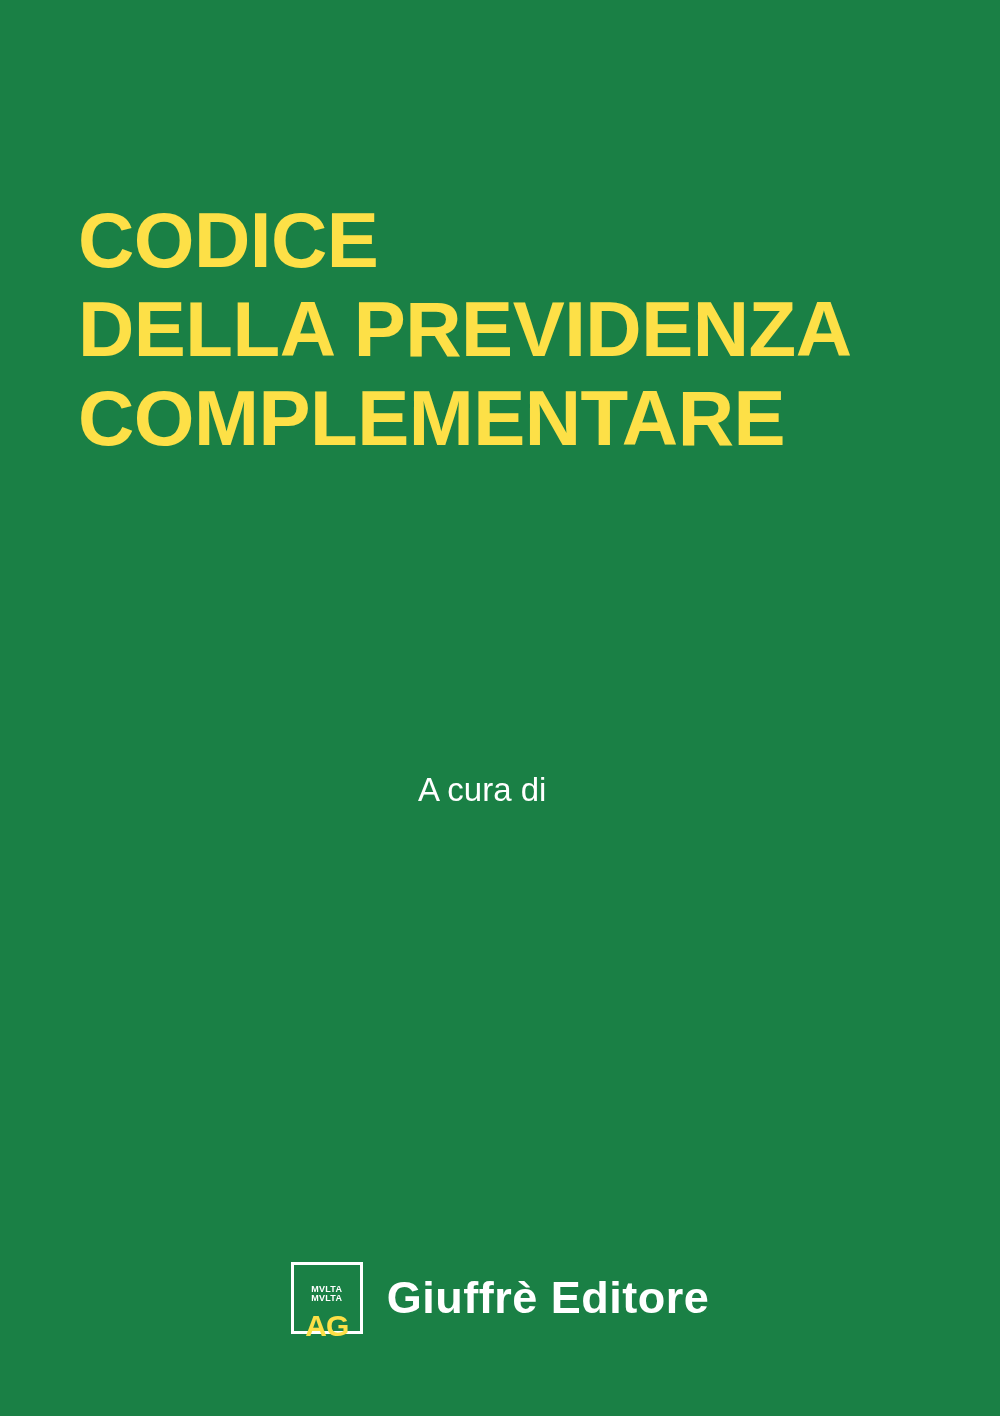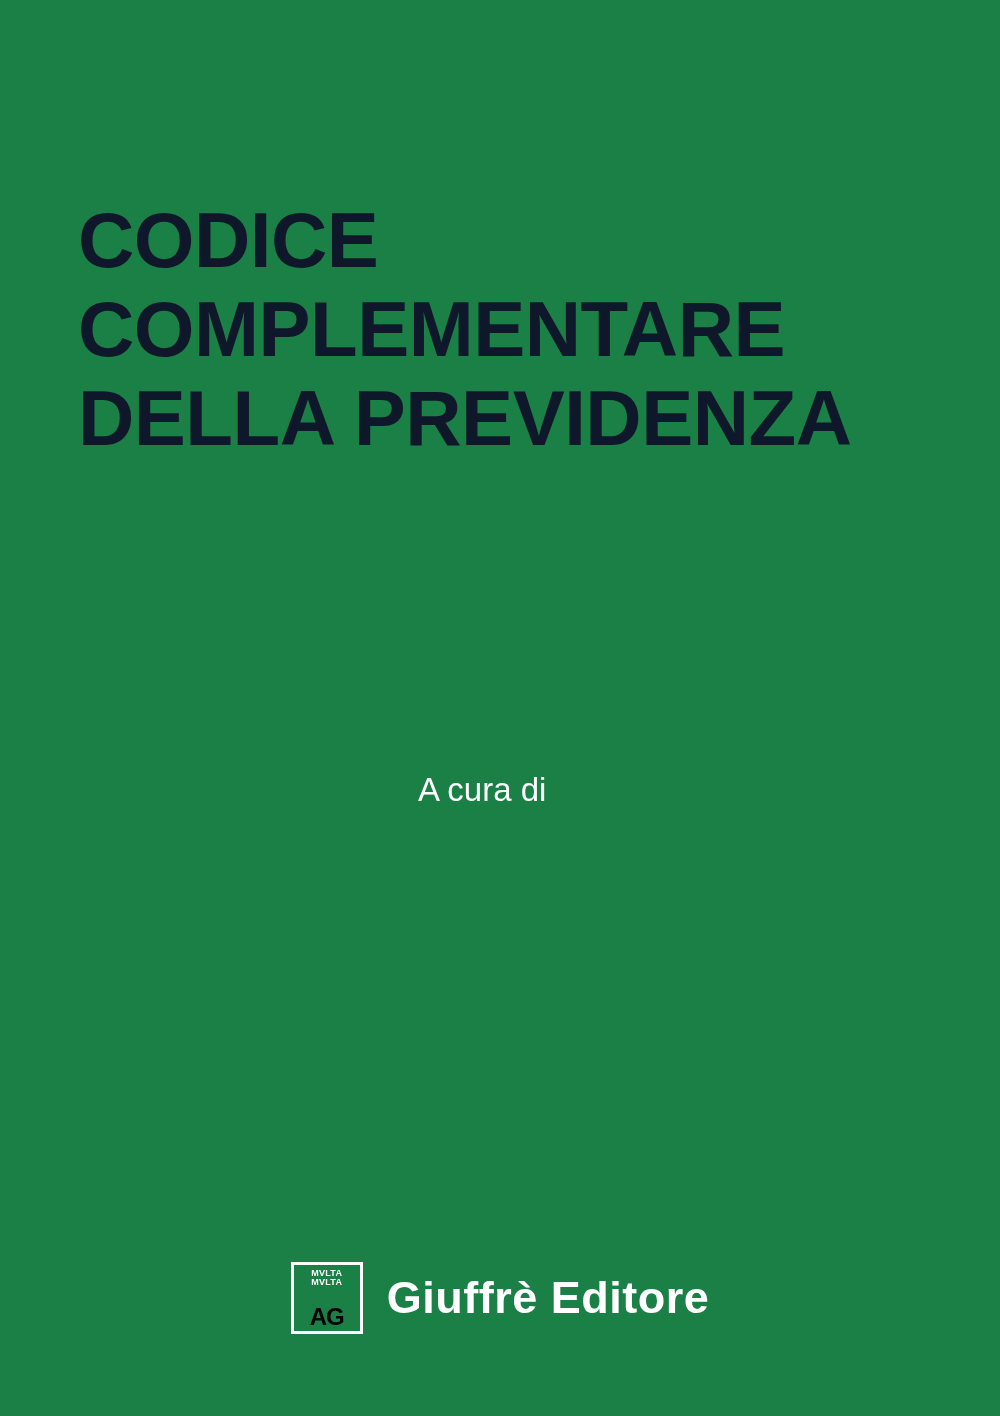--- a/index.html
+++ b/index.html
@@ -22,21 +22,21 @@
   }
 
   
   .title-block {
     position: absolute;
     left: 78px;
     top: 196px;
     width: 850px;
   }
   .title-line {
-    color: #0f172a;
+    color: #fde047;
     font-weight: bold;
     font-size: 78px;
     line-height: 1.14;
     letter-spacing: -0.5px;
     white-space: nowrap;
   }
 
   
   .editors-block {
     position: absolute;
@@ -72,55 +72,55 @@
   }
   .logo-mark {
     width: 72px;
     height: 72px;
     border: 3px solid #ffffff;
     box-sizing: border-box;
     display: flex;
     flex-direction: column;
     align-items: center;
     justify-content: flex-start;
-    padding-top: 4px;
+    padding-top: 20px;
     background: #1a8045;
   }
   .logo-motto {
     color: #ffffff;
     font-size: 9px;
     font-weight: bold;
     line-height: 1.05;
     letter-spacing: 0.3px;
     text-align: center;
   }
   .logo-monogram {
-    color: #000000;
-    font-size: 24px;
+    color: #fde047;
+    font-size: 30px;
     font-weight: bold;
     line-height: 1;
-    margin-top: 17px;
+    margin-top: 7px;
     letter-spacing: -1px;
   }
   .publisher-name {
     color: #ffffff;
     font-size: 45px;
     font-weight: bold;
     letter-spacing: 0.5px;
   }
 </style>
 </head>
 <body>
 
 <div class="cover">
 
   <div class="title-block">
     <div class="title-line">CODICE</div>
+    <div class="title-line">DELLA PREVIDENZA</div>
     <div class="title-line">COMPLEMENTARE</div>
-    <div class="title-line">DELLA PREVIDENZA</div>
   </div>
 
   <div class="editors-block">
     <div class="a-cura-di">A cura di</div>
   </div>
 
   <div class="publisher">
     <div class="logo-mark">
       <div class="logo-motto">MVLTA</div>
       <div class="logo-motto">MVLTA</div>

